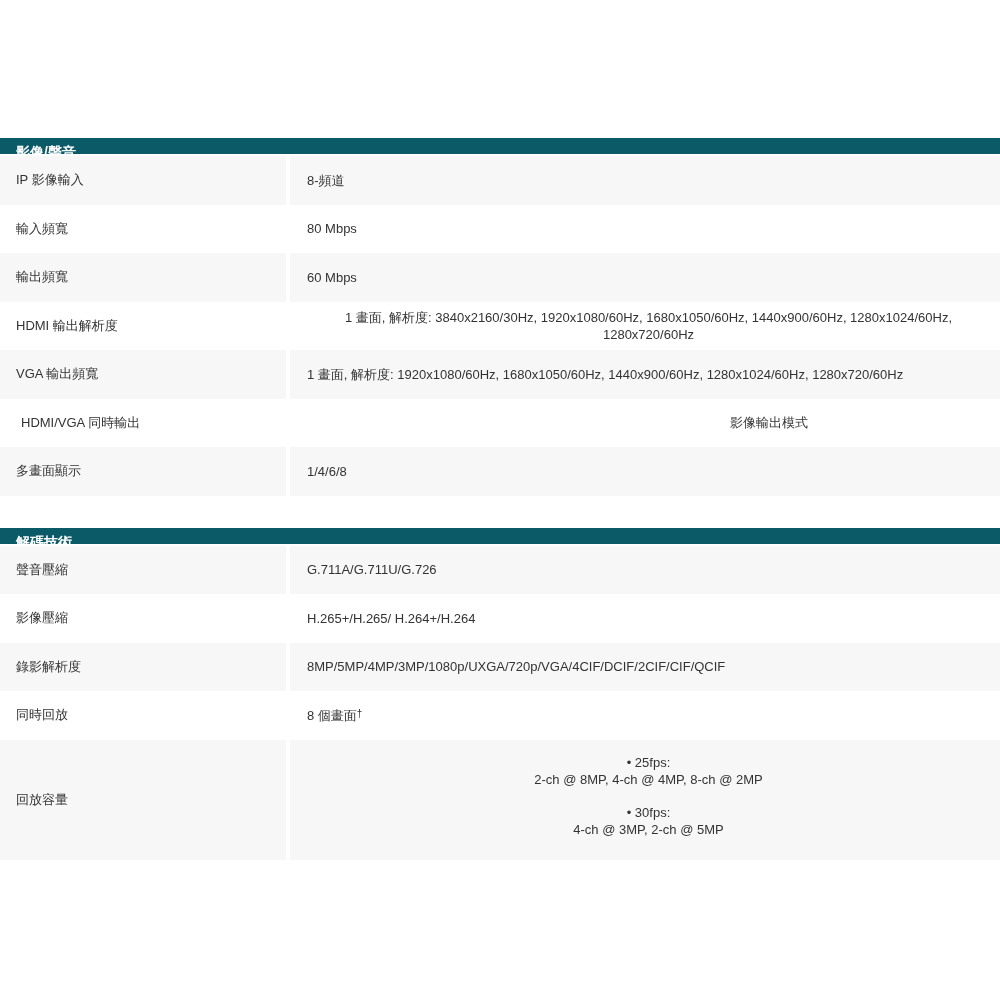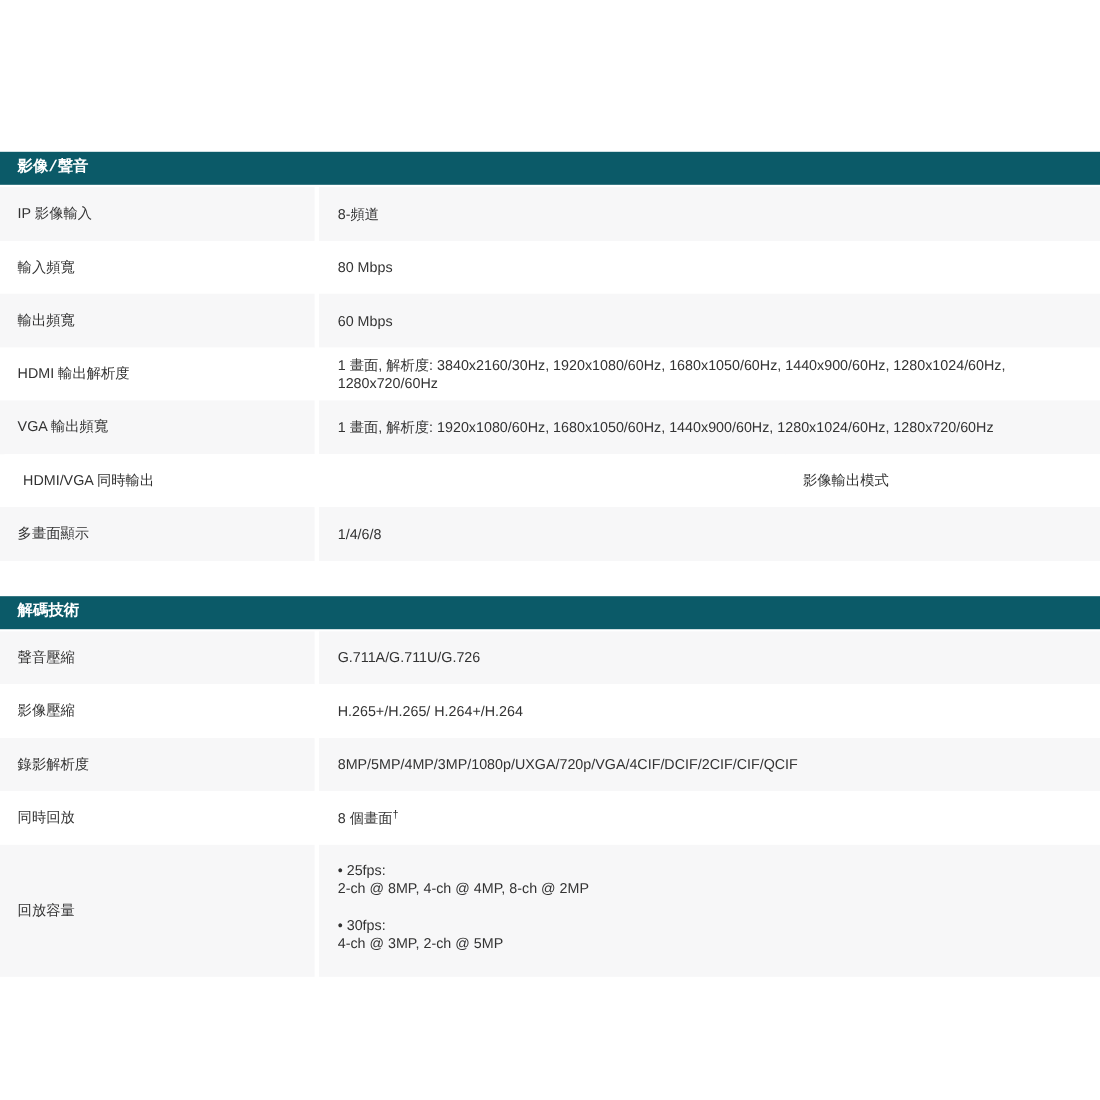--- a/index.html
+++ b/index.html
@@ -14,29 +14,28 @@
   }
   .spec-wrap {
     padding-top: 138px;
     width: 1000px;
     box-sizing: border-box;
   }
   .section + .section {
     margin-top: 32px;
   }
   .sec-header {
-    height: 30px;
+    height: 16px;
     line-height: 28px;
     background: var(--header-bg, #0b5a68);
     color: var(--header-text, #ffffff);
     font-size: 14px;
     font-weight: bold;
     padding-left: 16px;
     margin-bottom: 2px;
-    font-family: Liberation Mono, monospace;
   }
   .row {
     display: flex;
     min-height: 48.5px;
   }
   .row .cell {
     background: var(--row-bg, #ffffff);
     box-sizing: border-box;
     display: flex;
     align-items: center;
@@ -49,20 +48,21 @@
     width: 286px;
     flex: 0 0 286px;
     padding-left: 16px;
   }
   .cell-value {
     flex: 1 1 auto;
     margin-left: 4px;
     padding-left: 17px;
     padding-right: 10px;
     line-height: 17px;
+    text-align: center;
   }
   .row-tall {
     min-height: 120px;
   }
   .row-tall .cell-value {
     display: block;
     padding-top: 14px;
     padding-bottom: 14px;
   }
   .pgroup + .pgroup {

